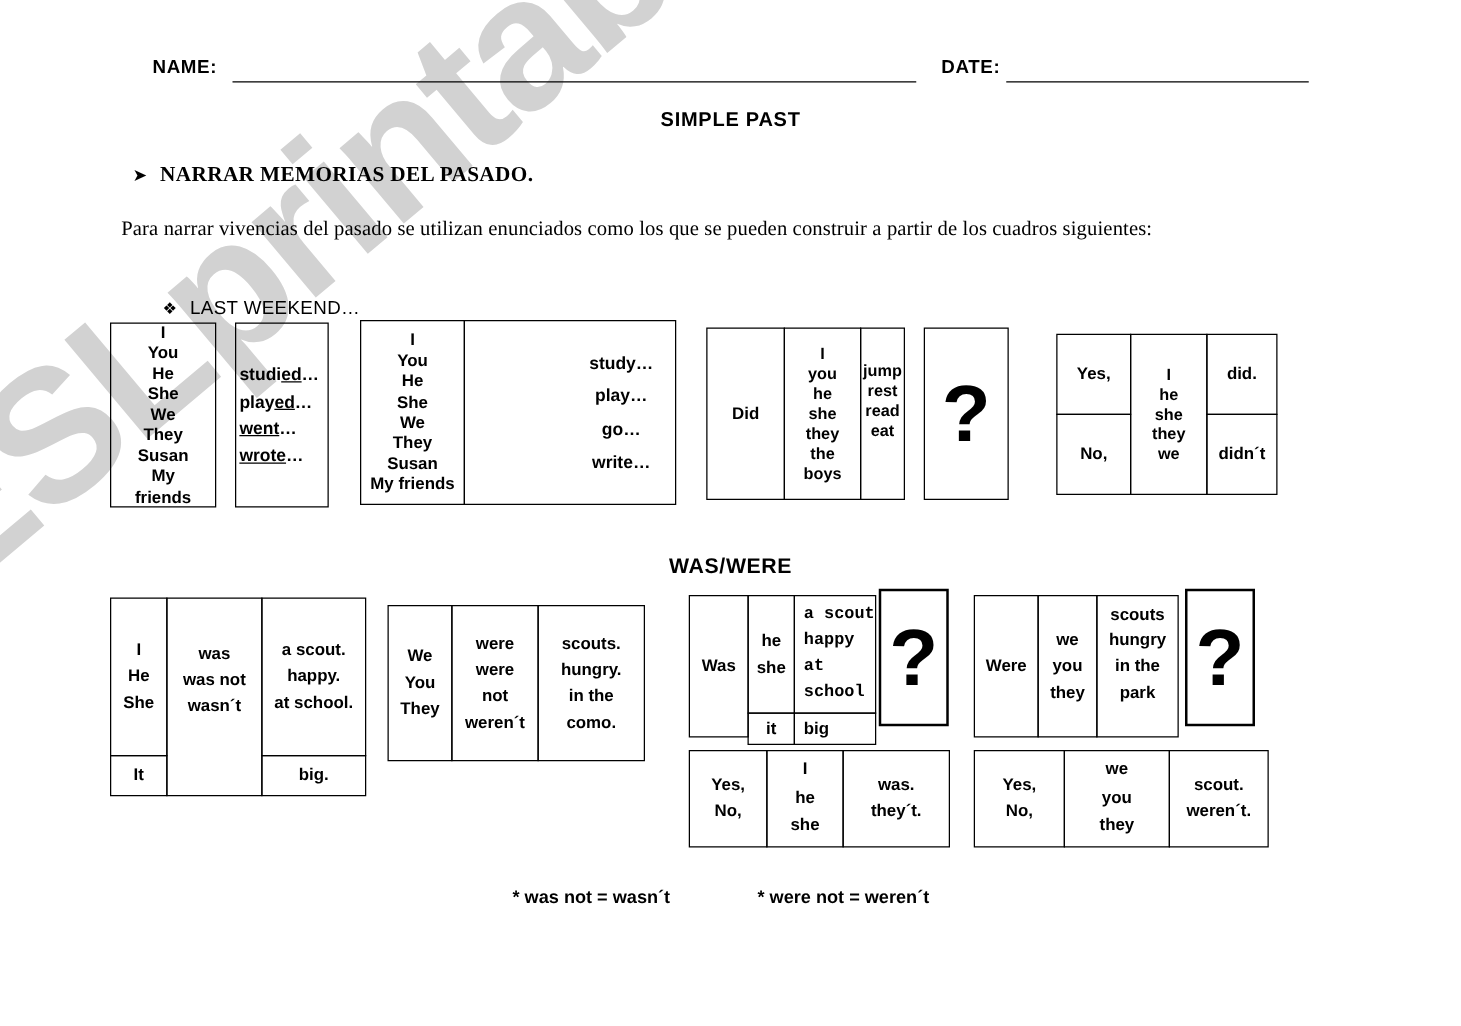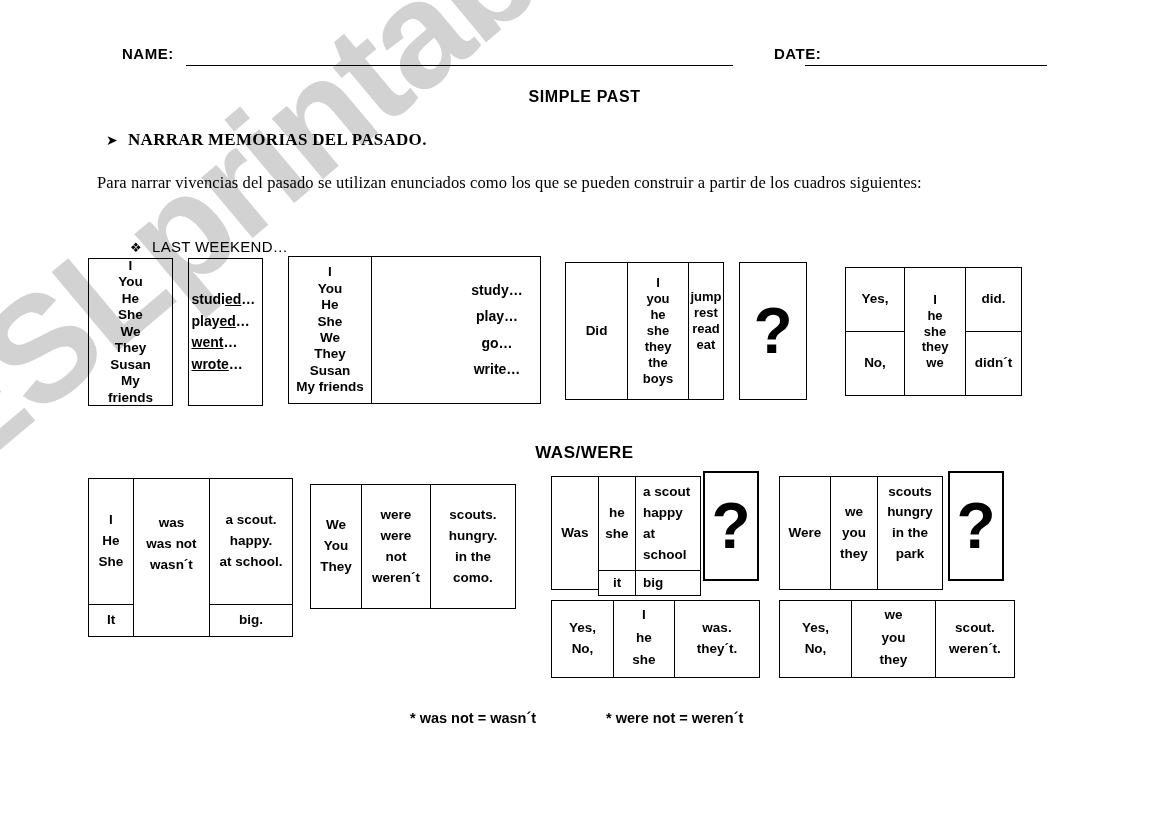--- a/index.html
+++ b/index.html
@@ -55,21 +55,21 @@
     letter-spacing: .5px;
     top: 0;
   }
   .hdr-line {
     position: absolute;
     border-bottom: 1.4px solid #000;
     top: 20px;
   }
   #name-label { left: 122px; }
   #name-line  { left: 186px; width: 547px; }
-  #date-label { left: 753px; margin-left: 21px; }
+  #date-label { left: 753px; }
   #date-line  { left: 805px; width: 242px; }
 
   #title {
     position: absolute;
     left: 0; top: 88px;
     width: 1169px;
     text-align: center;
     font-family: "Liberation Sans", sans-serif;
     font-size: 16px;
     font-weight: bold;
@@ -344,21 +344,21 @@
     </div>
     <div class="box" style="left:598px; top:476px; width:38px; height:95px;">
       <div class="cell-stack spaced">
         <div>he</div>
         <div>she</div>
       </div>
     </div>
     <div class="box" style="left:598px; top:570px; width:38px; height:26px;">
       <div>it</div>
     </div>
-    <div class="box" style="left:635px; top:476px; width:66px; height:95px; align-items:flex-start;">
+    <div class="box" style="left:635px; top:476px; width:66px; height:95px; align-items:flex-start;font-family:Liberation Mono, monospace;">
       <div class="cell-stack spaced" style="text-align:left; padding-left:7px;">
         <div>a scout</div>
         <div>happy</div>
         <div>at</div>
         <div>school</div>
       </div>
     </div>
     <div class="box" style="left:635px; top:570px; width:66px; height:26px; align-items:flex-start;">
       <div style="padding-left:7px;">big</div>
     </div>

